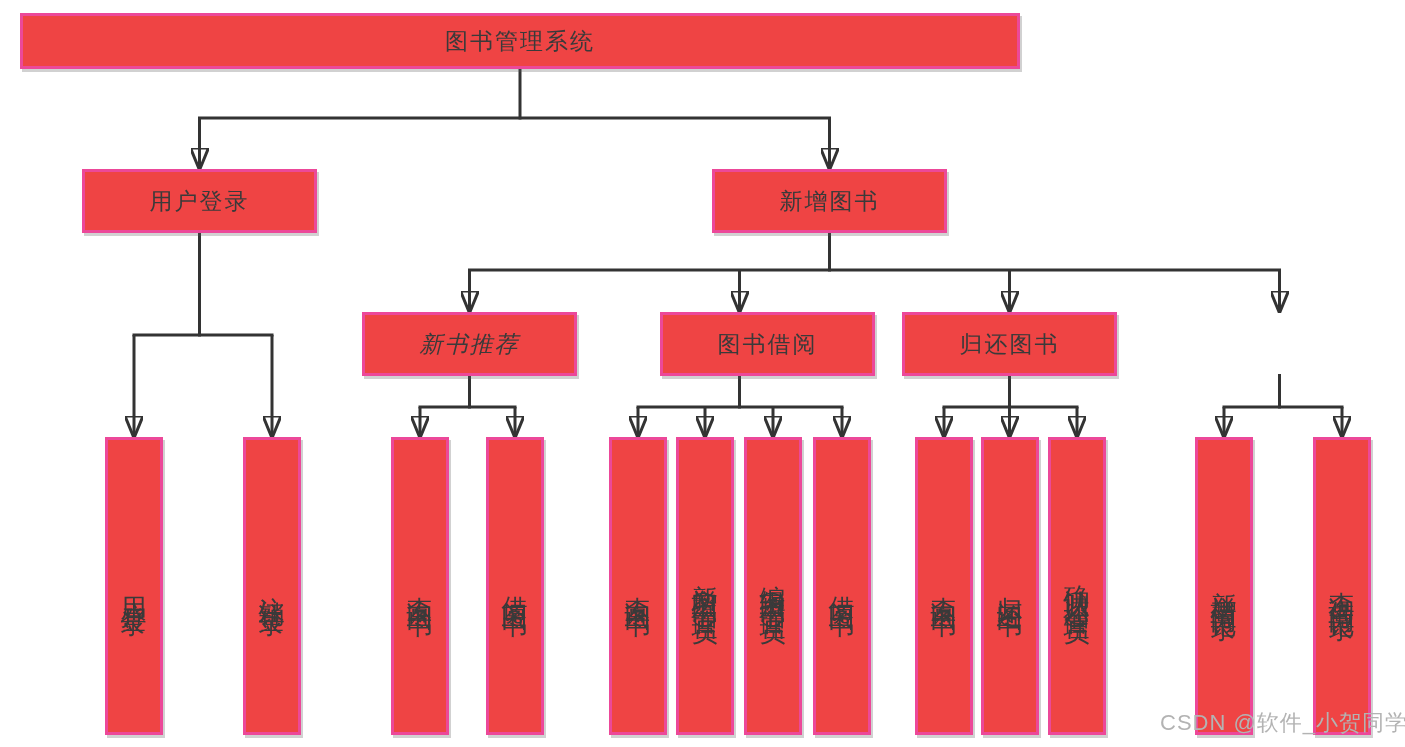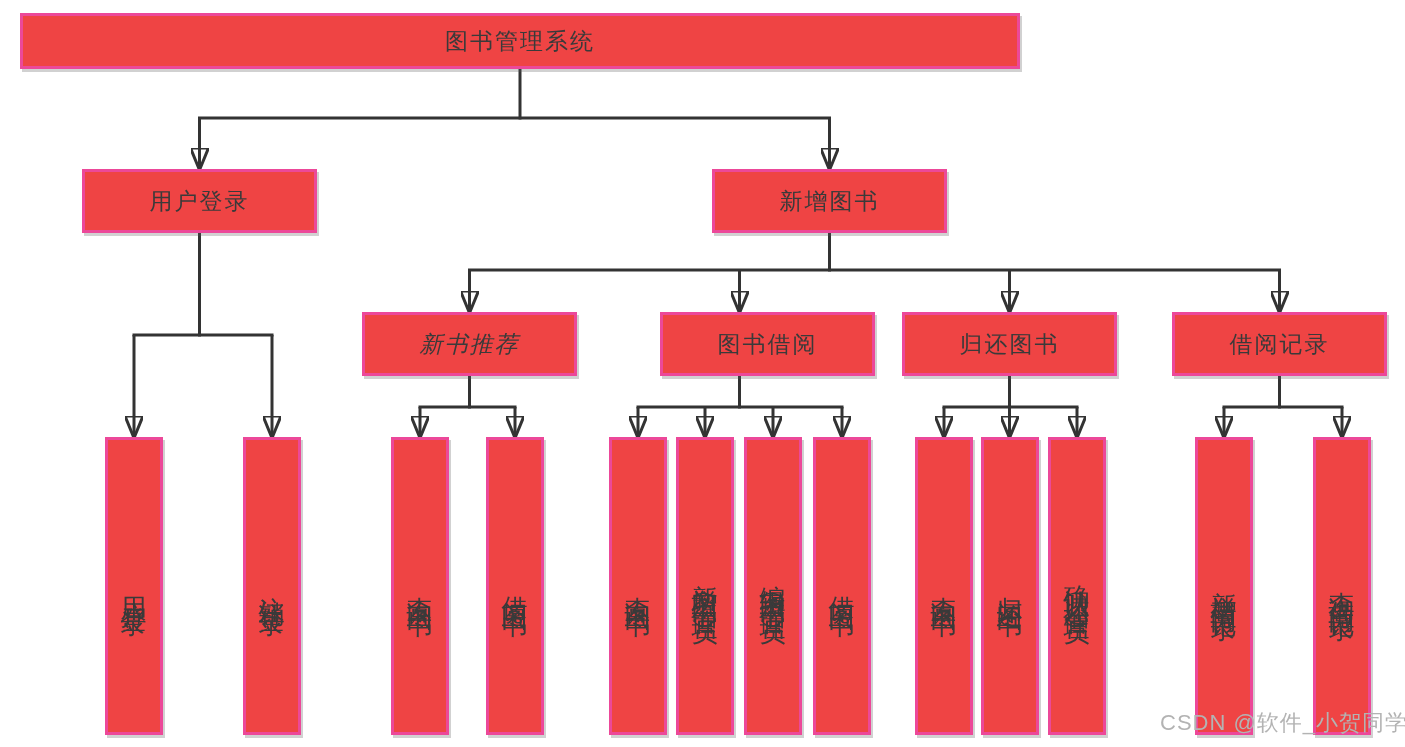--- a/index.html
+++ b/index.html
@@ -82,21 +82,20 @@
   </svg>
 
   <div class="box h" style="left:20px;top:13px;width:1000px;height:56px;">图书管理系统</div>
 
   <div class="box h lv1" style="left:82px;">用户登录</div>
   <div class="box h lv1" style="left:712px;">新增图书</div>
 
   <div class="box h lv2" style="left:362px;font-style:italic;">新书推荐</div>
   <div class="box h lv2" style="left:632px;margin-left:28px;">图书借阅</div>
   <div class="box h lv2" style="left:902px;">归还图书</div>
-  <div class="box h lv2" style="left:1172px;">借阅记录</div>
 
   <div class="box v" style="left:105px;">用户登录</div>
   <div class="box v" style="left:243px;">注销登录</div>
 
   <div class="box v" style="left:391px;">查询图书</div>
   <div class="box v" style="left:486px;">借阅图书</div>
 
   <div class="box v" style="left:609px;">查询图书</div>
   <div class="box v" style="left:676px;">新增图书（管理员）</div>
   <div class="box v" style="left:744px;">编辑图书（管理员）</div>

